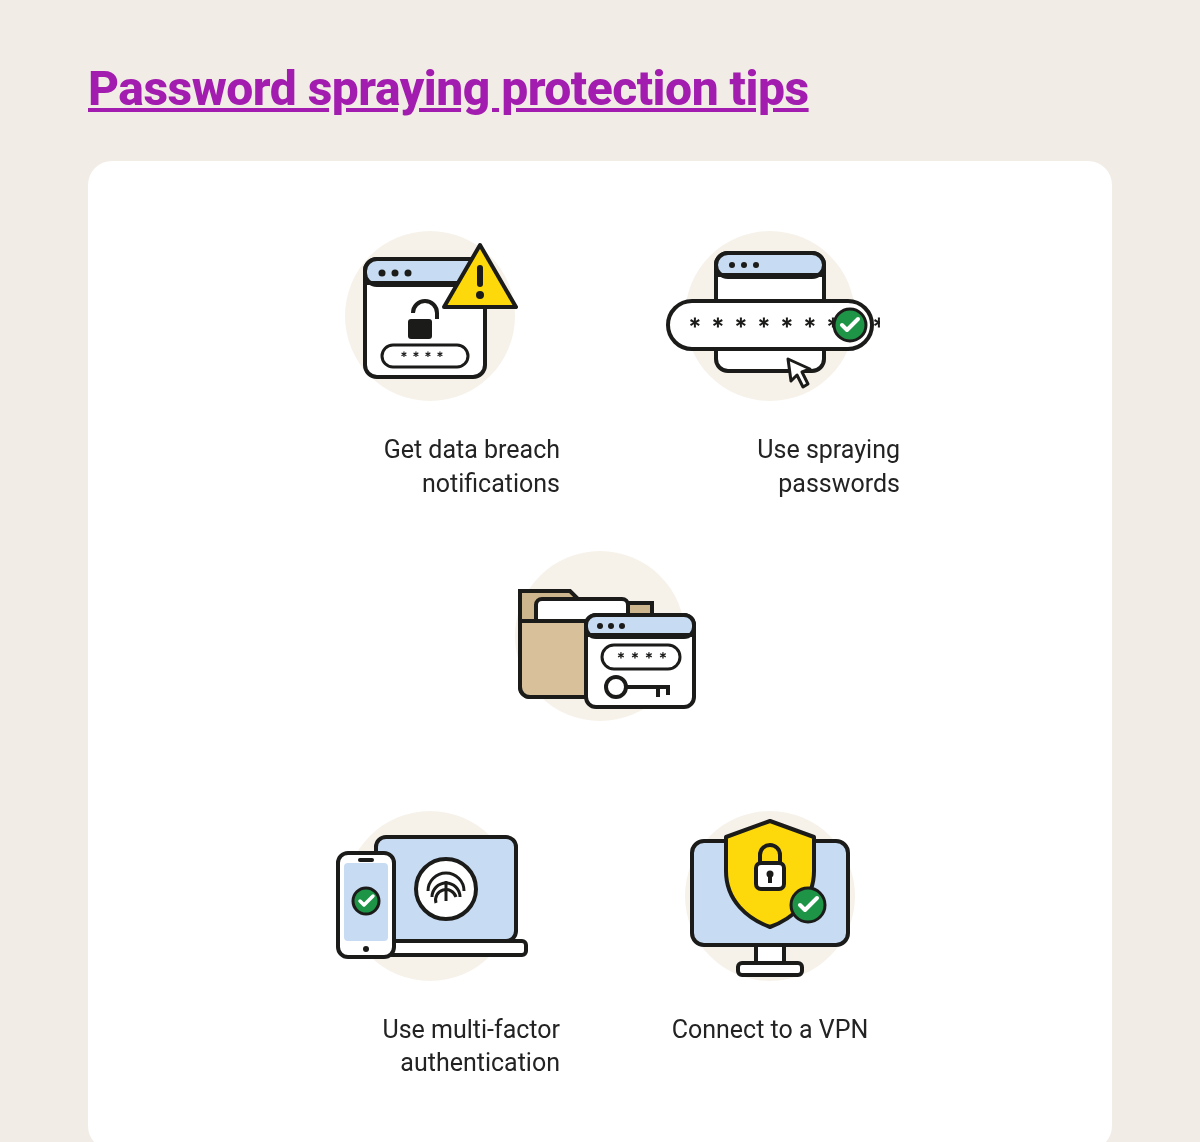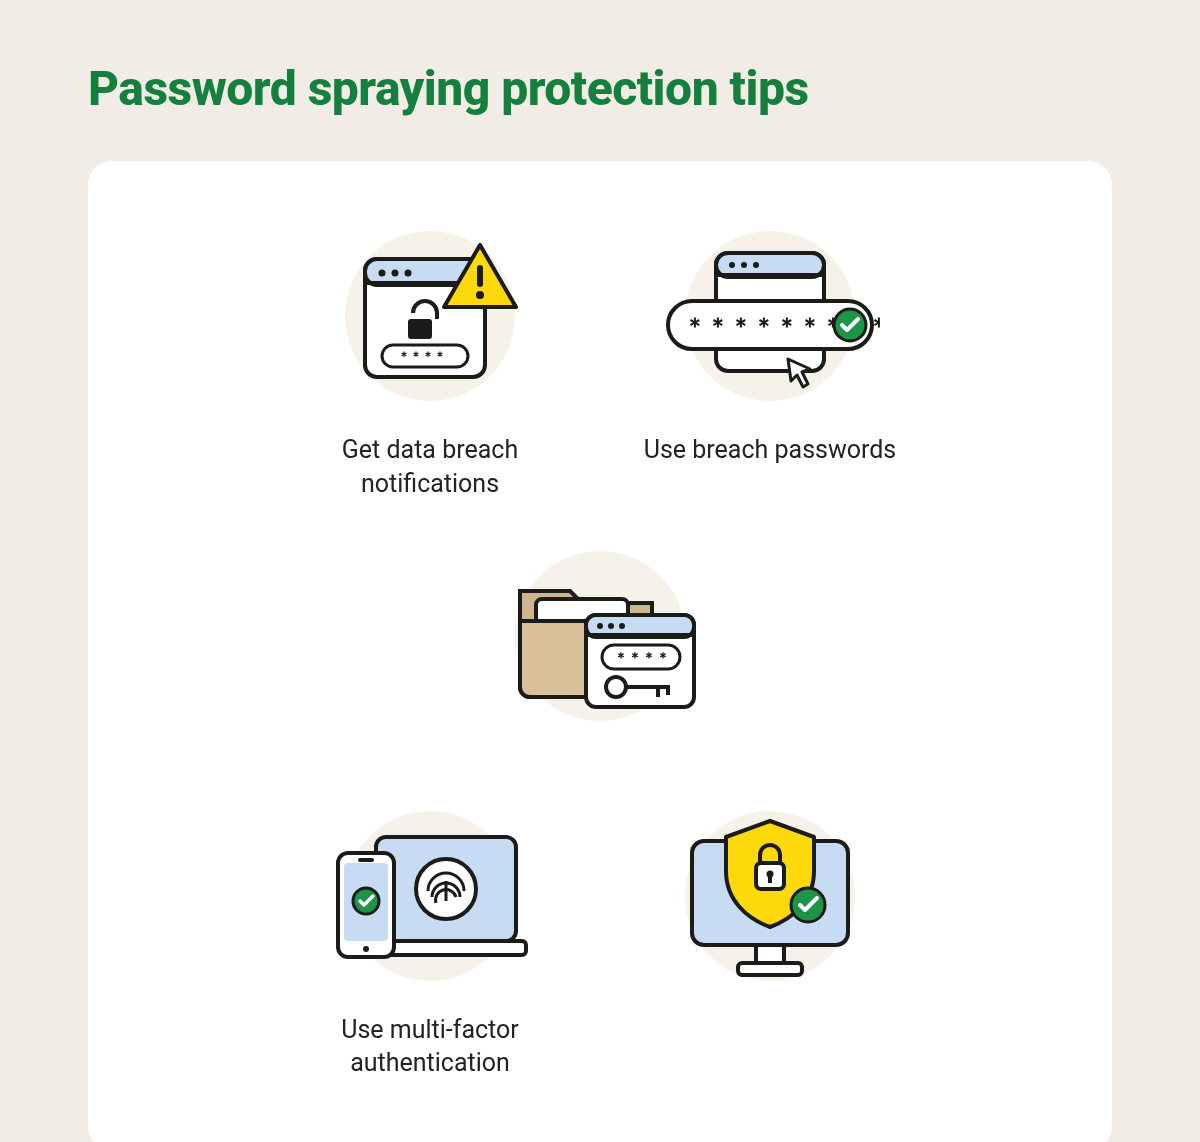--- a/index.html
+++ b/index.html
@@ -6,23 +6,24 @@
   body {
     width: 1200px;
     height: 1142px;
     background: #f1ece5;
     font-family: -apple-system, BlinkMacSystemFont, "Segoe UI", Roboto, Helvetica, Arial, sans-serif;
     padding: 60px 88px 40px 88px;
   }
   .title {
     font-size: 48px;
     font-weight: 800;
-    color: #15803d;
+    color: #a21caf;
     margin-bottom: 44px;
     letter-spacing: -0.5px;
+    text-decoration: underline;
   }
   .card {
     background: #fff;
     border-radius: 24px;
     padding: 60px 40px 70px 40px;
   }
   .row {
     display: flex;
     justify-content: center;
     gap: 40px;
@@ -52,21 +53,21 @@
   .illus-wrap svg {
     position: absolute;
     top: 0; left: 0;
     width: 220px;
     height: 190px;
   }
   .caption {
     margin-top: 22px;
     font-size: 25px;
     color: #232323;
-    text-align: center;
+    text-align: right;
     line-height: 1.35;
     max-width: 260px;
   }
 </style>
 </head>
 <body>
 
 <h1 class="title">Password spraying protection tips</h1>
 
 <div class="card">
@@ -113,21 +114,21 @@
 
           <rect x="8" y="80" width="204" height="48" rx="24" fill="#fff" stroke="#1b1b1a" stroke-width="4"></rect>
           <text x="24" y="112" font-size="22" font-weight="800" letter-spacing="1" fill="#1b1b1a">＊＊＊＊＊＊＊＊＊＊＊</text>
 
           <circle cx="190" cy="104" r="16" fill="#1e9447" stroke="#1b1b1a" stroke-width="3"></circle>
           <path d="M182 104 l5 5 l11 -11" fill="none" stroke="#fff" stroke-width="4" stroke-linecap="round" stroke-linejoin="round"></path>
 
           <path d="M128 138 l22 10 l-8 3 l6 12 l-5 3 l-6 -12 l-6 6 z" fill="#fff" stroke="#1b1b1a" stroke-width="3" stroke-linejoin="round"></path>
         </svg>
       </div>
-      <p class="caption">Use breach passwords</p>
+      <p class="caption">Use spraying passwords</p>
     </div>
 
     <div class="tile">
       <div class="illus-wrap">
         <div class="halo"></div>
         <svg viewBox="0 0 220 190">
 
           <path d="M30 50 h50 l12 12 h70 v84 a10 10 0 0 1 -10 10 h-112 a10 10 0 0 1 -10 -10 z" fill="#cdb68d" stroke="#1b1b1a" stroke-width="4"></path>
 
           <rect x="46" y="58" width="92" height="72" rx="6" fill="#fff" stroke="#1b1b1a" stroke-width="4"></rect>
@@ -195,17 +196,18 @@
 
           <rect x="96" y="62" width="28" height="26" rx="5" fill="#fff" stroke="#1b1b1a" stroke-width="4"></rect>
           <path d="M100 62 v-8 a10 10 0 0 1 20 0 v8" fill="none" stroke="#1b1b1a" stroke-width="4"></path>
           <circle cx="110" cy="73" r="3.5" fill="#1b1b1a"></circle>
           <line x1="110" y1="73" x2="110" y2="82" stroke="#1b1b1a" stroke-width="4"></line>
 
           <circle cx="148" cy="104" r="17" fill="#1e9447" stroke="#1b1b1a" stroke-width="3"></circle>
           <path d="M140 104 l5 5 l12 -12" fill="none" stroke="#fff" stroke-width="4" stroke-linecap="round" stroke-linejoin="round"></path>
         </svg>
       </div>
+      <p class="caption">Connect to a VPN</p>
     </div>
 
   </div>
 
 </div>
 
 </body></html>

